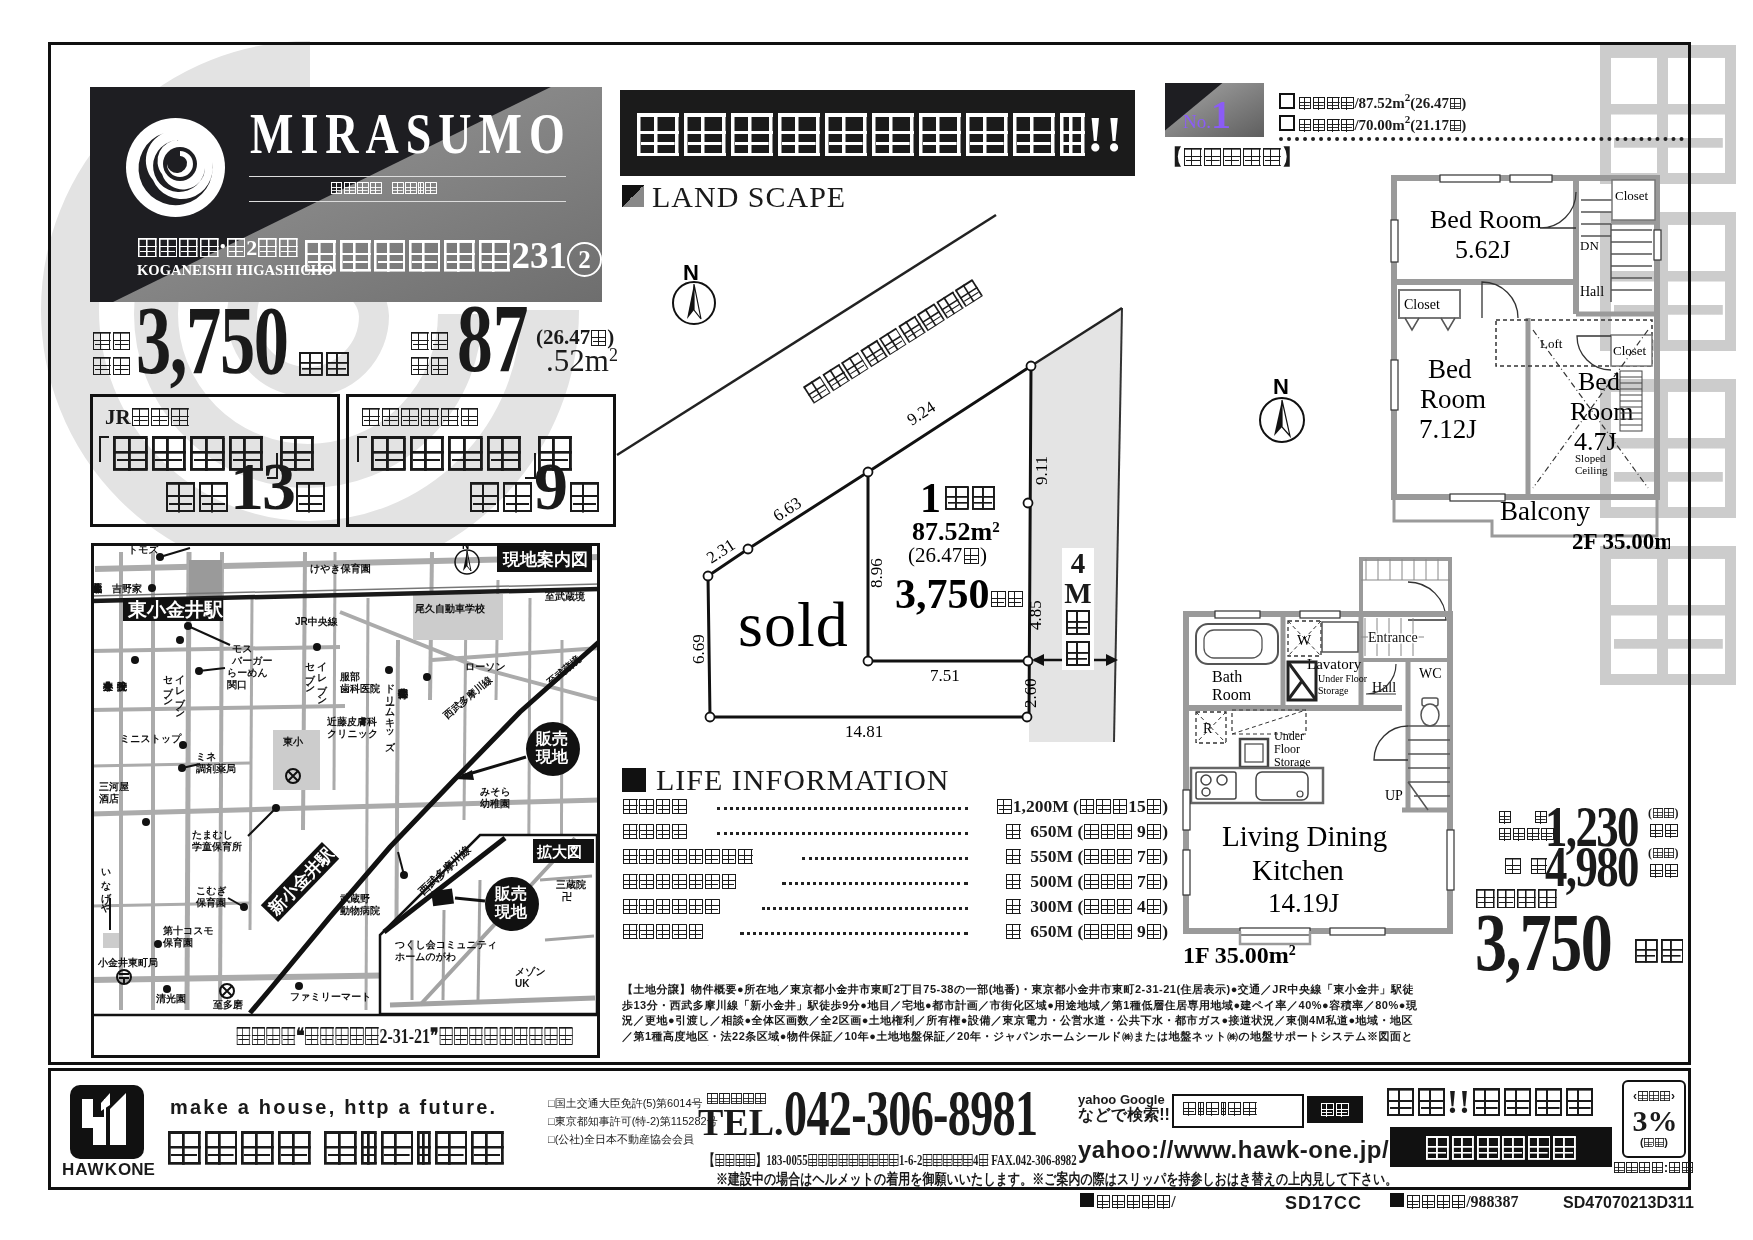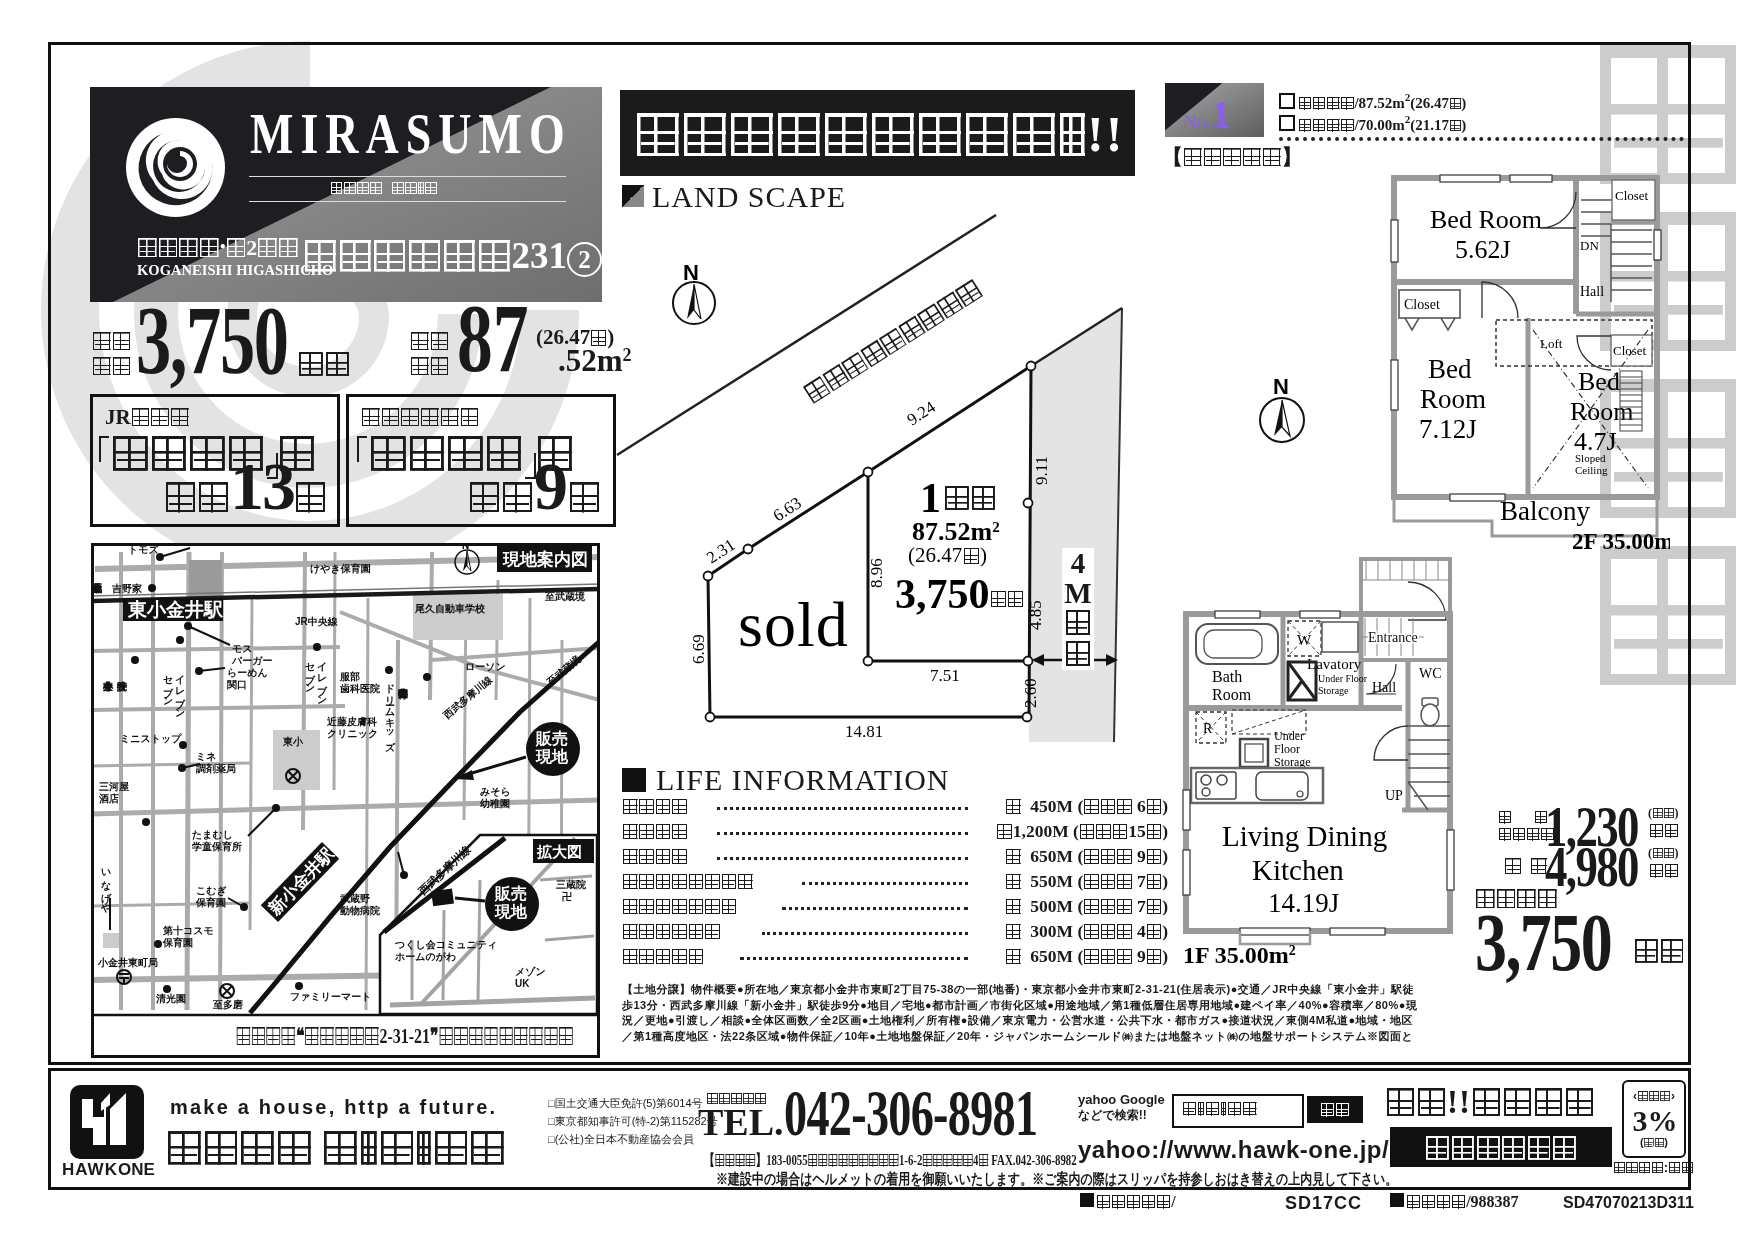--- a/index.html
+++ b/index.html
@@ -64,21 +64,21 @@
 <div class="abs ser" style="left:136px;top:291px;font-size:98px;line-height:1;font-weight:bold"><span class="sx" style="transform:scaleX(.72);letter-spacing:-2px">3,750</span></div>
 
 <div class="abs" style="left:298px;top:348px;font-size:28px;font-weight:bold"><span class="g"></span><span class="g"></span></div>
 
 <div class="abs" style="left:410px;top:328px;font-size:21px;line-height:25px;font-weight:bold"><span class="g"></span><span class="g"></span><br><span class="g"></span><span class="g"></span></div>
 
 <div class="abs ser" style="left:457px;top:289px;font-size:98px;line-height:1;font-weight:bold"><span class="sx" style="transform:scaleX(.73)">87</span></div>
 
 <div class="abs ser" style="left:536px;top:325px;font-size:21px;font-weight:bold">(26.47<span class="g" style="font-size:18px"></span>)</div>
 
-<div class="abs ser" style="left:558px;top:343px;font-size:31px;font-weight:bold">.52m<span style="font-size:18px;vertical-align:10px">2</span></div>
+<div class="abs ser" style="left:546px;top:343px;font-size:31px;font-weight:normal">.52m<span style="font-size:18px;vertical-align:10px">2</span></div>
 
 <div class="abs" style="left:90px;top:394px;width:244px;height:127px;border:3px solid #111">
 
  <div class="abs" style="left:12px;top:8px;font-size:21px;font-weight:bold"><span class="ser">JR</span><span class="g"></span><span class="g"></span><span class="g"></span></div>
 
  <div class="abs" style="left:6px;top:33px;font-size:41px;font-weight:bold"><span class="bl"></span><span class="g"></span><span class="g"></span><span class="g"></span><span class="g"></span><span class="br"></span><span class="g"></span></div>
 
  <div class="abs" style="left:0;top:55px;width:234px;text-align:right;font-weight:bold"><span class="g" style="font-size:35px"></span><span class="g" style="font-size:35px"></span><span class="ser" style="font-size:68px;line-height:68px;letter-spacing:-2px">13</span><span class="g" style="font-size:35px"></span></div>
 </div>
 
@@ -419,25 +419,20 @@
 <div class="abs ser" style="left:656px;top:763px;font-size:30px;letter-spacing:1px">LIFE INFORMATION</div>
 
 <div class="abs" style="left:944px;top:482px;font-size:28px;font-weight:bold"><span class="g"></span><span class="g"></span></div>
 
 <div class="abs" style="left:963px;top:546px;font-size:18px"><span class="g"></span></div>
 
 <div class="abs" style="left:990px;top:589px;font-size:18px;font-weight:bold"><span class="g"></span><span class="g"></span></div>
 
 <div class="abs" style="left:622px;top:796px;width:546px;font-size:17.5px;font-weight:bold">
 
- <div style="position:relative;height:25px">
-        <span style="position:absolute;left:0;top:0"><span class="g"></span><span class="g"></span><span class="g"></span><span class="g"></span></span>
-        <span style="position:absolute;left:95px;right:200px;top:11px;border-bottom:3px dotted #222"></span>
-        <span style="position:absolute;right:0;top:0"><span class="g"></span><span class="ser">&nbsp;&nbsp;450M&nbsp;(</span><span class="g"></span><span class="g"></span><span class="g"></span><span class="ser">&nbsp;6</span><span class="g"></span><span class="ser">)</span></span>
-      </div>
 
  <div style="position:relative;height:25px">
         <span style="position:absolute;left:0;top:0"><span class="g"></span><span class="g"></span><span class="g"></span><span class="g"></span></span>
         <span style="position:absolute;left:95px;right:200px;top:11px;border-bottom:3px dotted #222"></span>
         <span style="position:absolute;right:0;top:0"><span class="g"></span><span class="ser">1,200M&nbsp;(</span><span class="g"></span><span class="g"></span><span class="g"></span><span class="ser">15</span><span class="g"></span><span class="ser">)</span></span>
       </div>
 
  <div style="position:relative;height:25px">
         <span style="position:absolute;left:0;top:0"><span class="g"></span><span class="g"></span><span class="g"></span><span class="g"></span></span>
         <span style="position:absolute;left:95px;right:200px;top:11px;border-bottom:3px dotted #222"></span>
@@ -731,21 +726,21 @@
 <div class="abs" style="left:548px;top:1094px;font-size:11px;line-height:18px;font-weight:normal">□国土交通大臣免許(5)第6014号<br>□東京都知事許可(特-2)第115282号<br>□(公社)全日本不動産協会会員</div>
 
 <div class="abs" style="left:706px;top:1091px;font-size:13px;font-weight:bold"><span class="g"></span><span class="g"></span><span class="g"></span><span class="g"></span><span class="g"></span></div>
 
 <div class="abs ser" style="left:698px;top:1080px;font-size:66px;line-height:1;font-weight:bold;white-space:nowrap"><span style="font-size:38px">TEL.</span><span class="sx" style="transform:scaleX(.7);letter-spacing:-1px">042-306-8981</span></div>
 
 <div class="abs" style="left:704px;top:1151px;font-size:15px;font-weight:bold;white-space:nowrap"><span class="sx" style="transform:scaleX(.72);display:inline-block"><span class="ser">【</span><span class="g"></span><span class="g"></span><span class="g"></span><span class="g"></span><span class="ser">】183-0055</span><span class="g"></span><span class="g"></span><span class="g"></span><span class="g"></span><span class="g"></span><span class="g"></span><span class="g"></span><span class="g"></span><span class="g"></span><span class="ser">1-6-2</span><span class="g"></span><span class="g"></span><span class="g"></span><span class="g"></span><span class="g"></span><span class="ser">4</span><span class="g"></span><span class="ser"> FAX.042-306-8982</span></span></div>
 
 <div class="abs" style="left:716px;top:1170px;font-size:15px;font-weight:bold;white-space:nowrap"><span class="sx" style="transform:scaleX(.8);display:inline-block">※建設中の場合はヘルメットの着用を御願いいたします。※ご案内の際はスリッパを持参しおはき替えの上内見して下さい。</span></div>
 
-<div class="abs" style="left:1078px;top:1092px;font-size:13px;line-height:15px;font-weight:bold">yahoo Google<br><span style="font-size:12px">などで検索!!</span></div>
+<div class="abs" style="left:1078px;top:1092px;font-size:13px;line-height:15px;font-weight:bold">yahoo Google<br><span style="font-size:16px">などで検索!!</span></div>
 
 <div class="abs" style="left:1172px;top:1094px;width:128px;height:30px;border:2px solid #111"></div>
 <div class="abs" style="left:1182px;top:1100px;font-size:16px;font-weight:bold"><span class="g"></span><span class="g" style="width:.4em"></span><span class="g"></span><span class="g" style="width:.35em"></span><span class="g"></span><span class="g"></span></div>
 
 <div class="abs" style="left:1307px;top:1096px;width:56px;height:27px;background:#111;color:#fff;text-align:center;font-size:16px;font-weight:bold;line-height:27px"><span class="g"></span><span class="g"></span></div>
 
 <div class="abs" style="left:1078px;top:1136px;font-size:24px;font-weight:bold;letter-spacing:.5px">yahoo://www.hawk-one.jp/</div>
 
 <div class="abs" style="left:1385px;top:1083px;font-size:33px;font-weight:bold"><span class="g"></span><span class="g"></span><span class="ser" style="letter-spacing:1px">!!</span><span class="g"></span><span class="g"></span><span class="g"></span><span class="g"></span></div>
 

